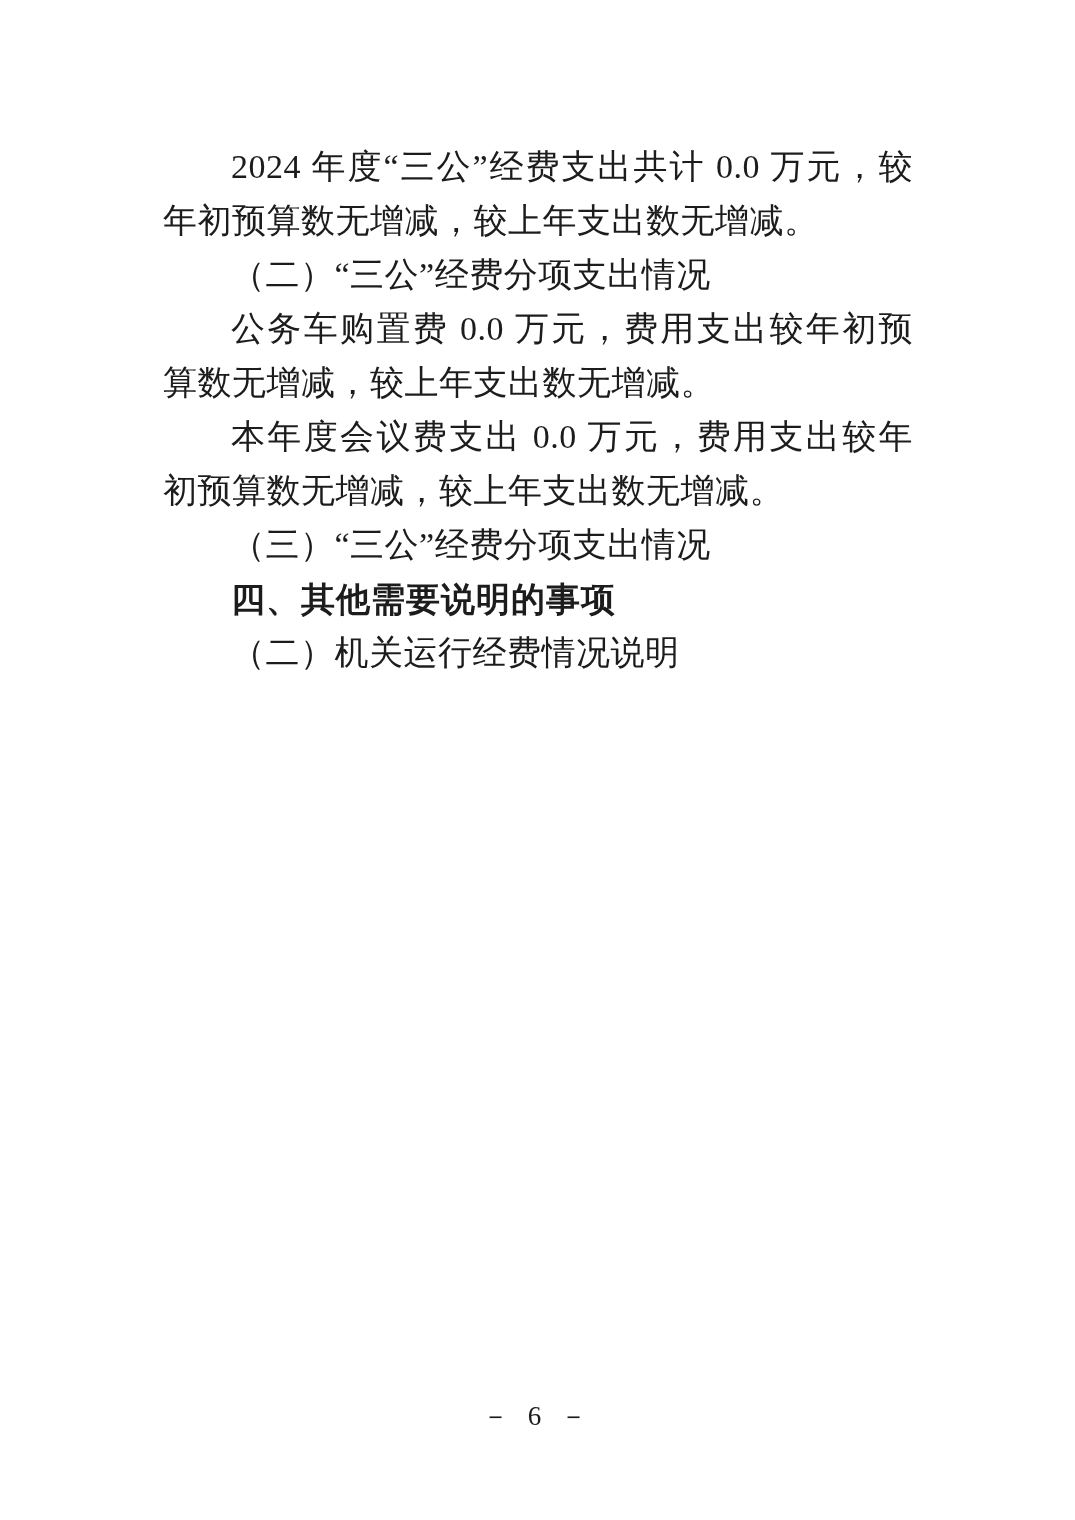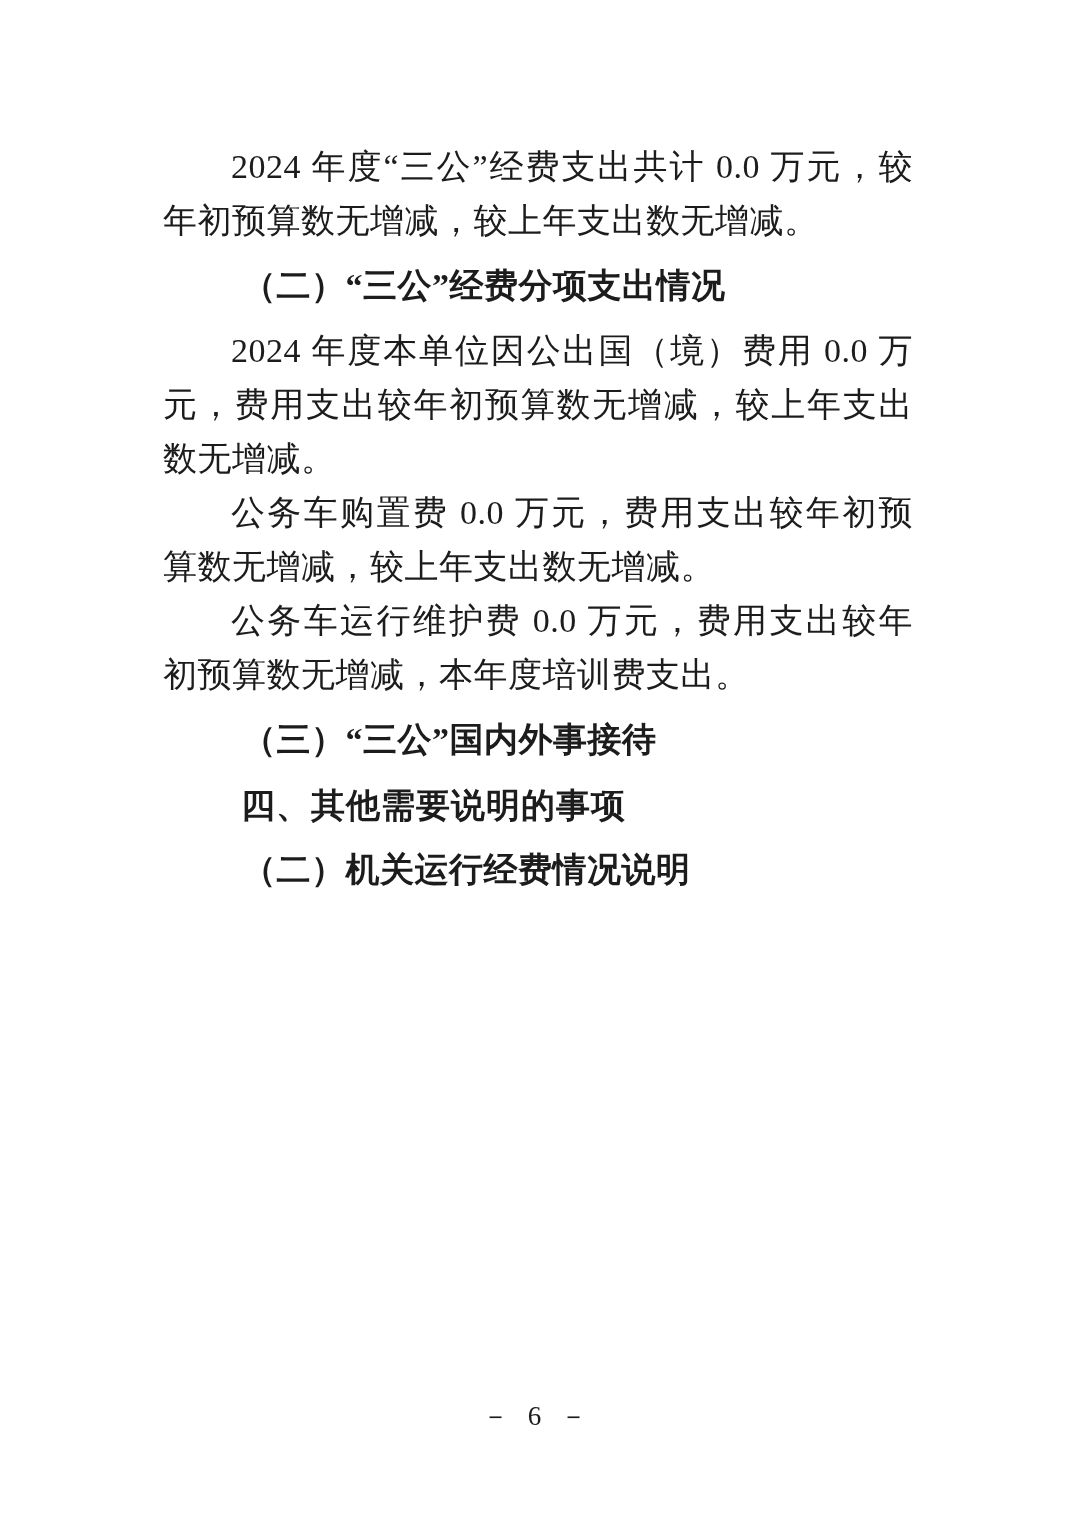--- a/index.html
+++ b/index.html
@@ -28,30 +28,30 @@
     margin: 0;
     font-size: 34px;
     line-height: 54px;
     text-indent: 2em;
     text-align: justify;
     text-justify: inter-ideograph;
     font-weight: 400;
     letter-spacing: 0.5px;
   }
   .heading-kai {
-    margin: 11px;
+    margin: 0;
     font-size: 34px;
     line-height: 54px;
     text-indent: 2em;
-    font-weight: 700;
+    font-weight: 400;
     letter-spacing: 0.5px;
     font-family: "Liberation Serif", "DejaVu Serif", serif;
   }
   .heading-hei {
-    margin: 10px;
+    margin: 0;
     font-size: 34px;
     line-height: 54px;
     text-indent: 2em;
     font-weight: 700;
     letter-spacing: 1px;
     font-family: "Liberation Sans", "DejaVu Sans", sans-serif;
   }
   .footer {
     position: absolute;
     top: 1398px;
@@ -64,21 +64,20 @@
     font-family: "Liberation Serif", "DejaVu Serif", serif;
   }
 </style>
 </head>
 <body>
 
 <div class="page">
   <div class="content">
     <p class="para">2024 年度“三公”经费支出共计 0.0 万元，较年初预算数无增减，较上年支出数无增减。</p>
     <p class="heading-kai">（二）“三公”经费分项支出情况</p>
-    <p class="para">2024 年度本单位因公出国（境）费用 0.0 万元，费用支出较年初预算数无增减，较上年支出数无增减。</p>
     <p class="para">公务车购置费 0.0 万元，费用支出较年初预算数无增减，较上年支出数无增减。</p>
-    <p class="para">公务车运行维护费 0.0 万元，费用支出较年初预算数无增减，本年度培训费支出。</p>
-    <p class="heading-kai">（三）“三公”国内外事接待</p>
+    <p class="para">本年度会议费支出 0.0 万元，费用支出较年初预算数无增减，较上年支出数无增减。</p>
+    <p class="heading-kai">（三）“三公”经费分项支出情况</p>
     <p class="heading-hei">四、其他需要说明的事项</p>
     <p class="heading-kai">（二）机关运行经费情况说明</p>
   </div>
   <div class="footer">－ 6 －</div>
 </div>
 
 </body></html>

